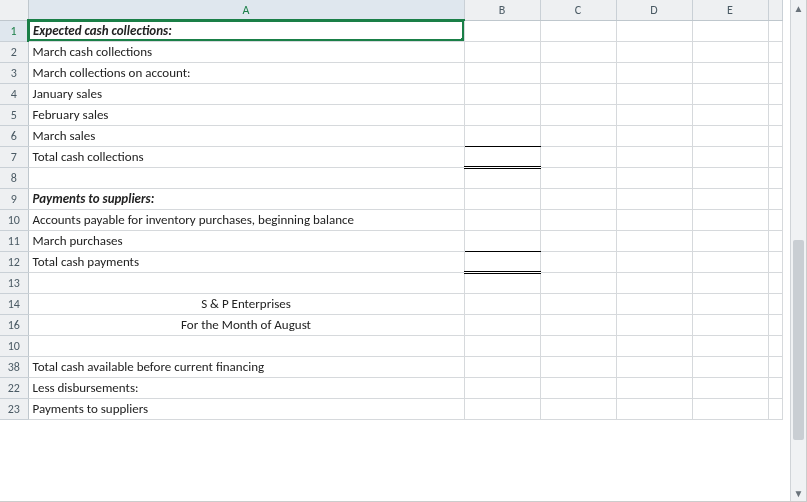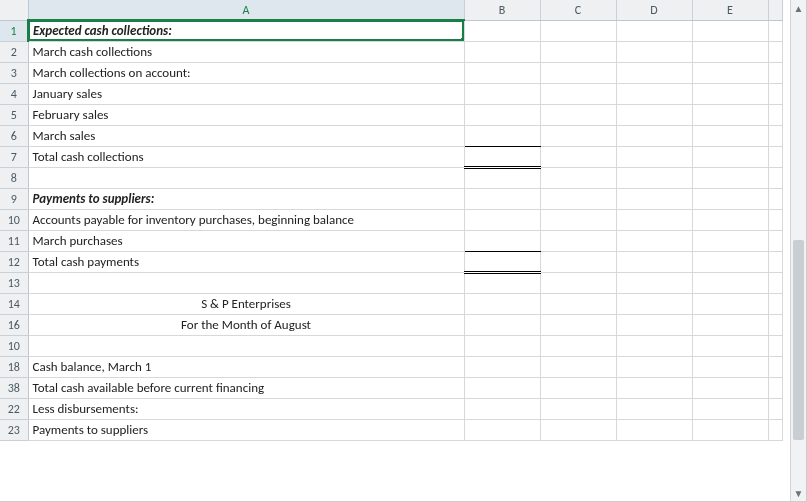--- a/index.html
+++ b/index.html
@@ -320,29 +320,20 @@
       <tr>
         <th class="rowhead">10</th>
         <td class="cell"></td>
         <td class="cell"></td>
         <td class="cell"></td>
         <td class="cell"></td>
         <td class="cell"></td>
         <td class="cell"></td>
       </tr>
 
-      <tr>
-        <th class="rowhead">18</th>
-        <td class="cell">Cash balance, March 1</td>
-        <td class="cell"></td>
-        <td class="cell hi"></td>
-        <td class="cell"></td>
-        <td class="cell"></td>
-        <td class="cell"></td>
-      </tr>
 
 
 
       <tr>
         <th class="rowhead">38</th>
         <td class="cell">Total cash available before current financing</td>
         <td class="cell"></td>
         <td class="cell hi border-top-single"></td>
         <td class="cell"></td>
         <td class="cell"></td>

